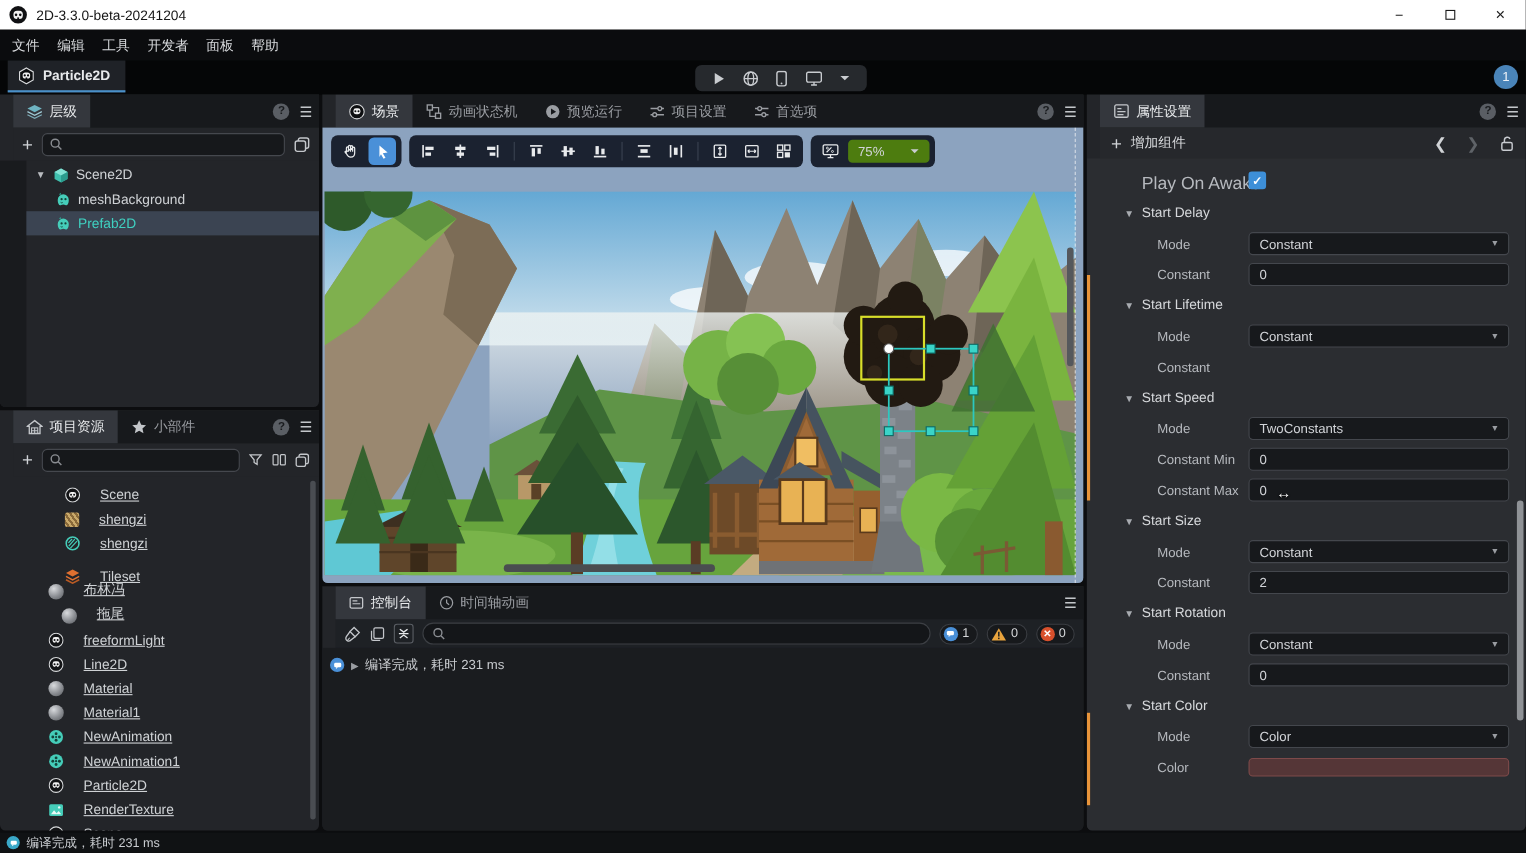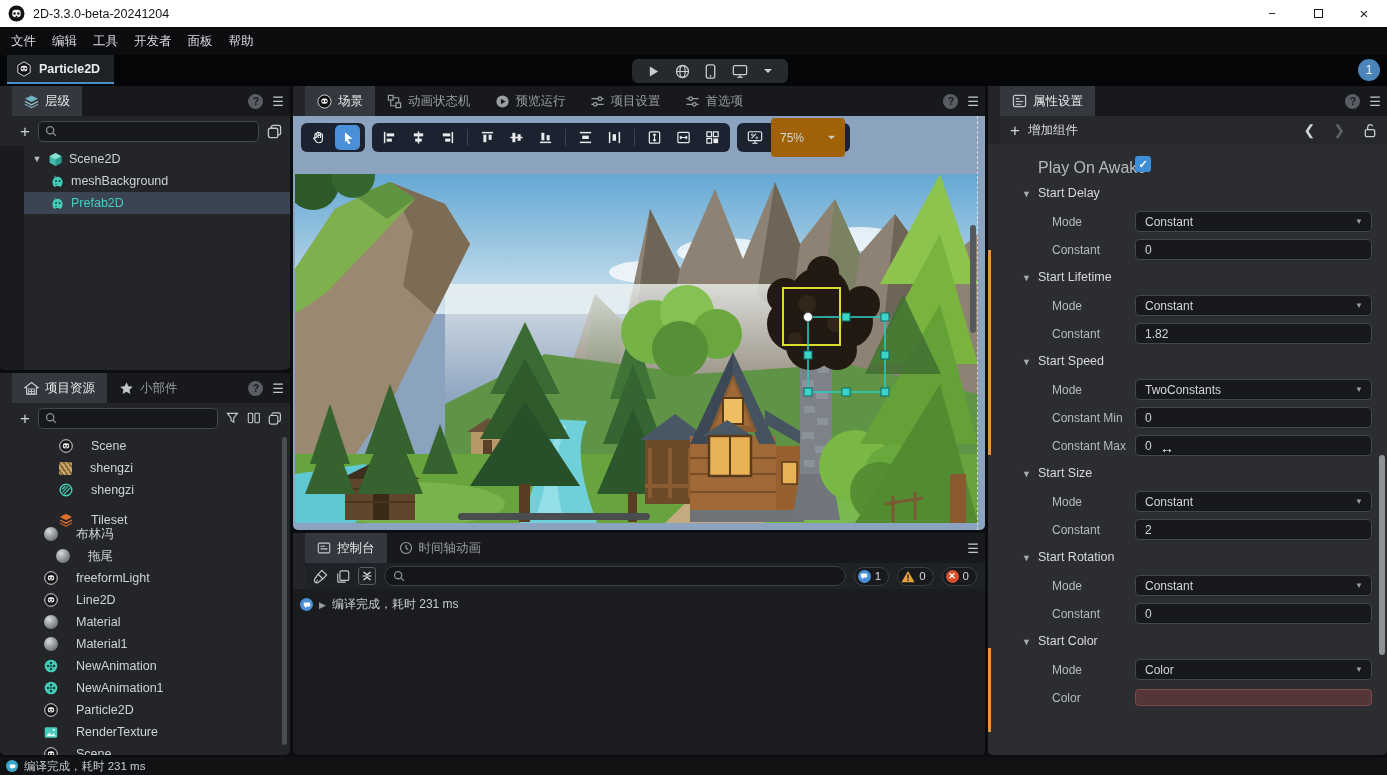--- a/index.html
+++ b/index.html
@@ -51,37 +51,37 @@
 
   
   .tree { position:relative; }
   .gutter { position:absolute; left:0; top:0; bottom:0; width:24px; background:#191b1e; }
   .trow { position:absolute; left:24px; right:0; height:22px; display:flex; align-items:center;
     color:#cfd2d5; font-size:12.5px; gap:6px; }
   .trow.sel { background:#3b4452; color:#3fd0c0; }
   .tri { color:#b9bcc0; font-size:9px; width:10px; text-align:center; }
 
   
-  .arow { position:absolute; left:0; right:8px; height:22px; display:flex; align-items:center;
-    gap:18px; color:#cfd2d5; font-size:12.5px; }
+  .arow { position:absolute; left:0; right:8px; height:22px; display:flex; align-items:flex-end;
+    gap:18px; color:#cfd2d5; font-size:12.5px;text-decoration:underline; }
   .sphere { width:14px; height:14px; border-radius:50%;
     background:radial-gradient(circle at 35% 30%, #d8dadd, #8a8d92 55%, #55585c); }
   .texswatch { width:13px; height:13px; border-radius:2px;
     background:repeating-linear-gradient(55deg,#c9a96a 0 2px,#8a6a3a 2px 4px); }
   .vscroll { position:absolute; width:5px; border-radius:3px; background:#4a4d52; }
 
   
   .viewport { position:absolute; left:0; top:30px; right:0; bottom:0; background:#8ca3bf; overflow:hidden; }
   .vtoolwrap { position:absolute; left:8px; top:7px; display:flex; gap:7px; z-index:5; }
   .vpill { background:#1b2230; border-radius:6px; height:29px; display:flex; align-items:center;
     padding:0 5px; gap:4px; }
   .vbtn { width:25px; height:25px; display:flex; align-items:center; justify-content:center; border-radius:5px; }
   .vbtn.sel { background:#4a90d8; }
   .vsep { width:1px; height:17px; background:#3a4250; margin:0 3px; }
-  .zoomdd { background:#a16207; border-radius:4px; height:39px; width:74px; display:flex;
+  .zoomdd { background:#4d7c0f; border-radius:4px; height:21px; width:74px; display:flex;
     align-items:center; justify-content:space-between; padding:0 9px; color:#d2d5d9; font-size:12px; }
   .dashline { position:absolute; top:0; bottom:0; width:0; border-left:1px dashed rgba(245,245,245,.7); }
   .hscroll { position:absolute; height:7px; border-radius:4px; background:#4a4d50; }
   .vscroll2 { position:absolute; width:6px; border-radius:4px; background:#55585c; }
 
   
   .con-tool { height:26px; background:#1e2125; display:flex; align-items:center; gap:8px; padding:0 8px; }
   .con-search { flex:1; height:20px; background:#141619; border:1px solid #3c3f44; border-radius:10px;
     display:flex; align-items:center; gap:5px; padding:0 8px; }
   .con-search input { flex:1; border:0; background:transparent; outline:none; color:#d4d6d9; font-size:12px; }
@@ -927,23 +927,20 @@
     </div>
     <div class="irow">
       <span class="flabel">Mode</span>
       <div class="ctrl">
           <span>Constant</span>
           <span class="caret">▼</span>
         </div>
     </div>
     <div class="irow">
       <span class="flabel">Constant</span>
-      <div class="ctrl">
-          <span>1.82</span>
-        </div>
     </div>
     <div class="irow">
       <span class="tri2">▼</span>
       <span class="slabel">Start Speed</span>
     </div>
     <div class="irow">
       <span class="flabel">Mode</span>
       <div class="ctrl">
           <span>TwoConstants</span>
           <span class="caret">▼</span>

